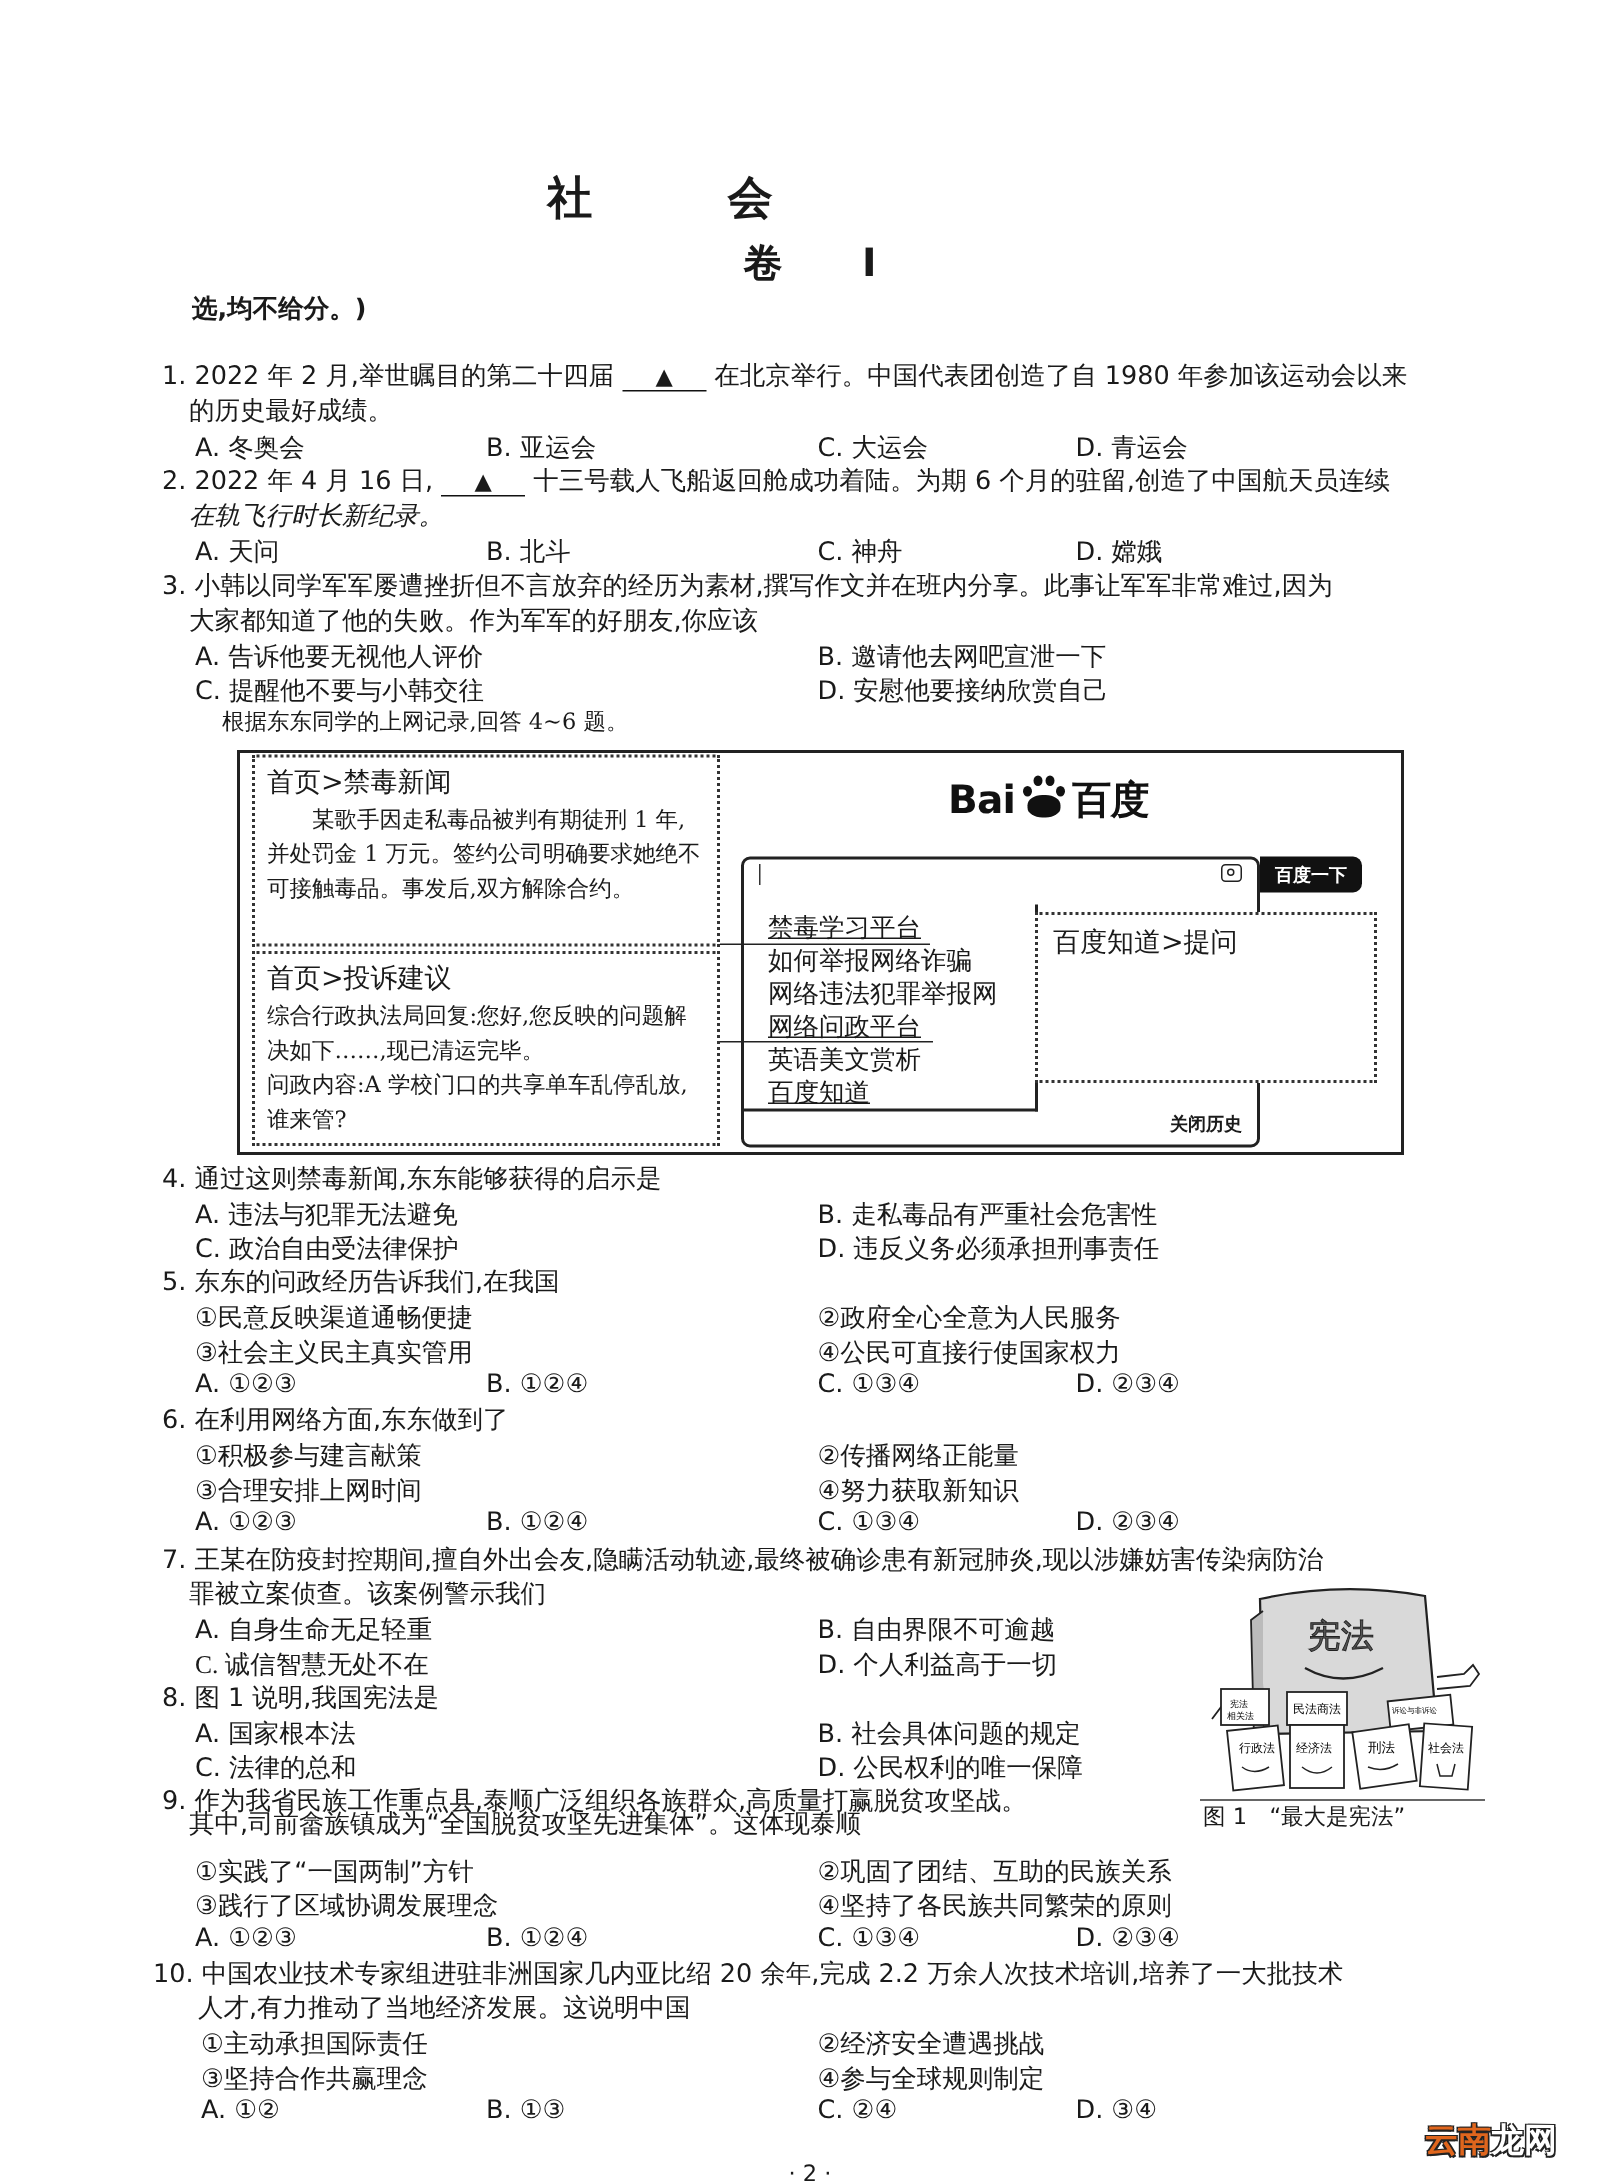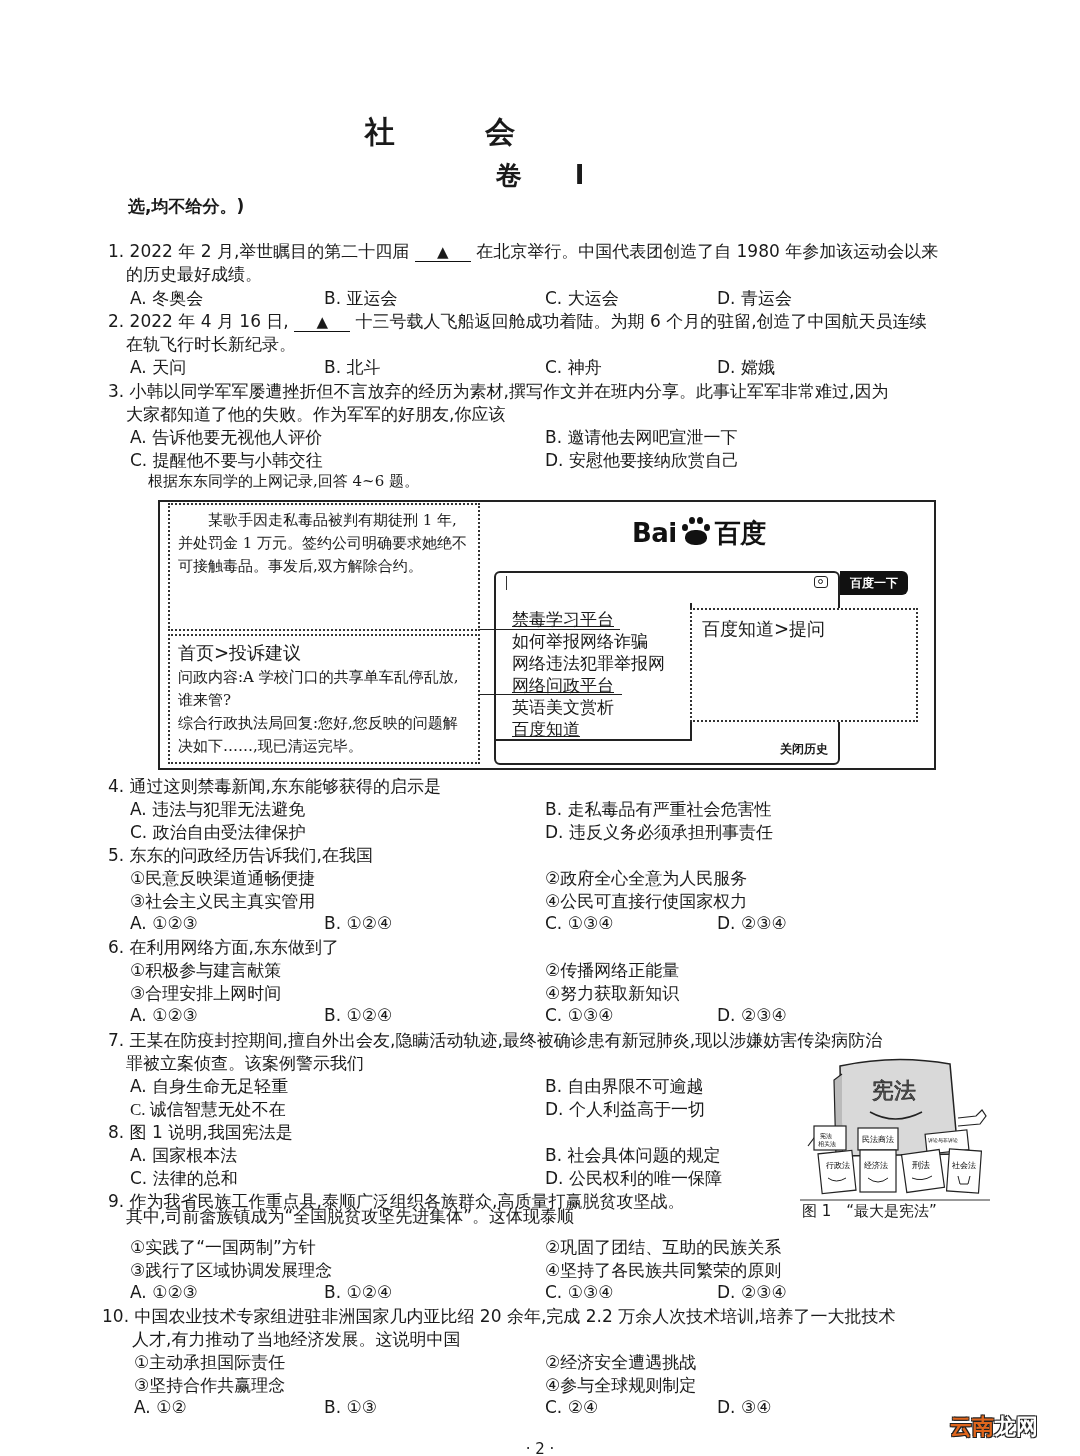--- a/index.html
+++ b/index.html
@@ -108,45 +108,46 @@
 <div class="abs opt" style="left:130px; top:287px;">A. 冬奥会</div>
 <div class="abs opt" style="left:324px; top:287px;">B. 亚运会</div>
 <div class="abs opt" style="left:545px; top:287px;">C. 大运会</div>
 <div class="abs opt" style="left:717px; top:287px;">D. 青运会</div>
 
 <div class="abs q qline" style="top:310px;">
   <span>2. 2022 年 4 月 16 日,</span>
   <span class="blank">▲</span>
   <span>十三号载人飞船返回舱成功着陆。为期 6 个月的驻留,创造了中国航天员连续</span>
 </div>
-<div class="abs q qcont" style="top:333px;">在轨飞行时长新纪录。</div>
+<div class="abs q qcont" style="top:333px;font-style:italic;">在轨飞行时长新纪录。</div>
 <div class="abs opt" style="left:130px; top:356px;">A. 天问</div>
 <div class="abs opt" style="left:324px; top:356px;">B. 北斗</div>
 <div class="abs opt" style="left:545px; top:356px;">C. 神舟</div>
 <div class="abs opt" style="left:717px; top:356px;">D. 嫦娥</div>
 
 <div class="abs q qline" style="top:380px;">3. 小韩以同学军军屡遭挫折但不言放弃的经历为素材,撰写作文并在班内分享。此事让军军非常难过,因为</div>
 <div class="abs q qcont" style="top:403px;">大家都知道了他的失败。作为军军的好朋友,你应该</div>
 <div class="abs opt" style="left:130px; top:426px;">A. 告诉他要无视他人评价</div>
 <div class="abs opt" style="left:545px; top:426px;">B. 邀请他去网吧宣泄一下</div>
 <div class="abs opt" style="left:130px; top:449px;">C. 提醒他不要与小韩交往</div>
 <div class="abs opt" style="left:545px; top:449px;">D. 安慰他要接纳欣赏自己</div>
 
 <div class="abs" style="left:148px; top:472px; font-size:15px;">根据东东同学的上网记录,回答 4~6 题。</div>
 
 <div class="abs fig-outer"></div>
 
 <div class="abs news-box">
+  <div class="head">首页&gt;禁毒新闻</div>
   <div>　　某歌手因走私毒品被判有期徒刑 1 年,并处罚金 1 万元。签约公司明确要求她绝不可接触毒品。事发后,双方解除合约。</div>
 </div>
 
 <div class="abs complaint-box">
   <div class="head">首页&gt;投诉建议</div>
+  <div>综合行政执法局回复:您好,您反映的问题解决如下……,现已清运完毕。</div>
   <div>问政内容:A 学校门口的共享单车乱停乱放,谁来管?</div>
-  <div>综合行政执法局回复:您好,您反映的问题解决如下……,现已清运完毕。</div>
 </div>
 
 <div class="abs logo">
   <span>Bai</span><span class="paw">
     <i style="left:3px;top:8px;width:6px;height:7px;"></i>
     <i style="left:10px;top:1px;width:6px;height:7px;"></i>
     <i style="left:18px;top:1px;width:6px;height:7px;"></i>
     <i style="left:25px;top:8px;width:6px;height:7px;"></i>
     <i style="left:6px;top:14px;width:22px;height:15px;border-radius:45%;"></i>
   </span><span>百度</span>

